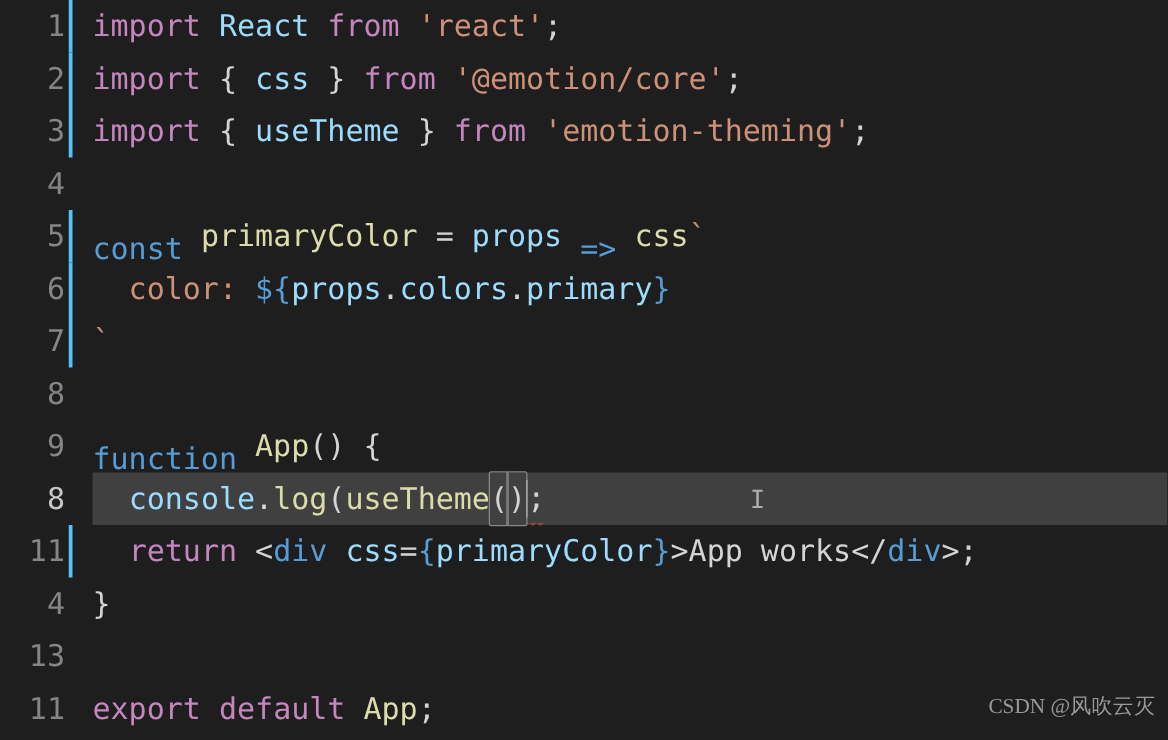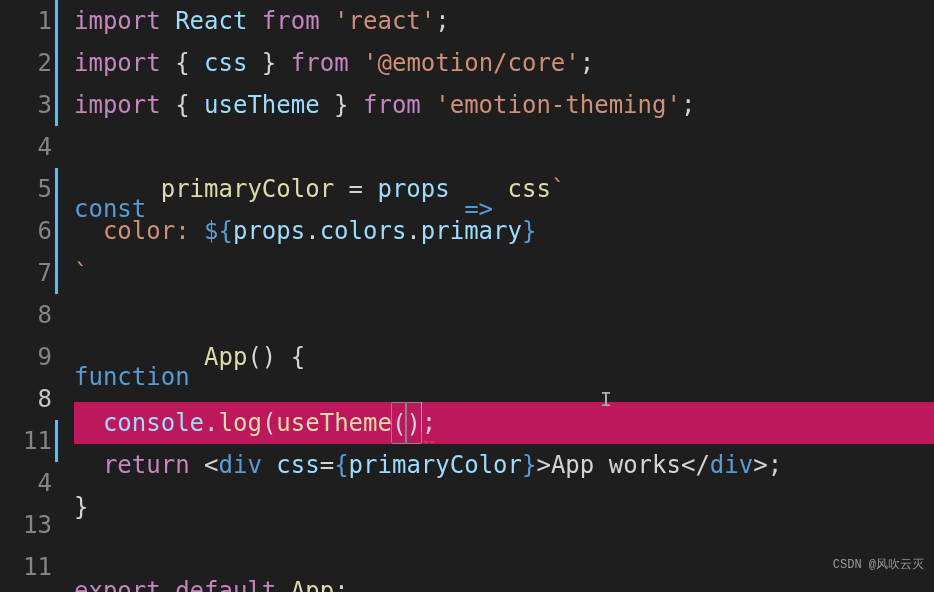--- a/index.html
+++ b/index.html
@@ -45,25 +45,25 @@
       background: #4fc1ff;
     }
     .code {
       padding-left: 16px;
       white-space: pre;
       flex: 1;
     }
     .code .line {
       height: 42px;
       display: flex;
+      align-items: center;
       position: relative;
     }
     .line.current {
-      background: #be185d;
-      margin-top: 24px;
+      background: #404040;
     }
     .bracket-match {
       display: inline-block;
       border: 1px solid #888;
       border-radius: 2px;
       margin: 0 -1px;
     }
     .cursor-caret {
       display: inline-block;
       width: 1px;
@@ -77,22 +77,22 @@
       top: 378px;
       color: #aeafad;
       font-size: 20px;
       pointer-events: none;
     }
     .watermark {
       position: absolute;
       right: 10px;
       bottom: 6px;
       color: #b8b8b8;
-      font-family: Liberation Mono, monospace;
-      font-size: 12px;
+      font-family: Liberation Serif, serif;
+      font-size: 17px;
       opacity: 0.8;
     }
     
     .tk-keyword { color: #c586c0; }
     .tk-storage { color: #569cd6; margin-top: 20px; }
     .tk-var { color: #9cdcfe; }
     .tk-func { color: #dcdcaa; }
     .tk-string { color: #ce9178; }
     .tk-punct { color: #d4d4d4; }
     .tk-brace { color: #d4d4d4; }

